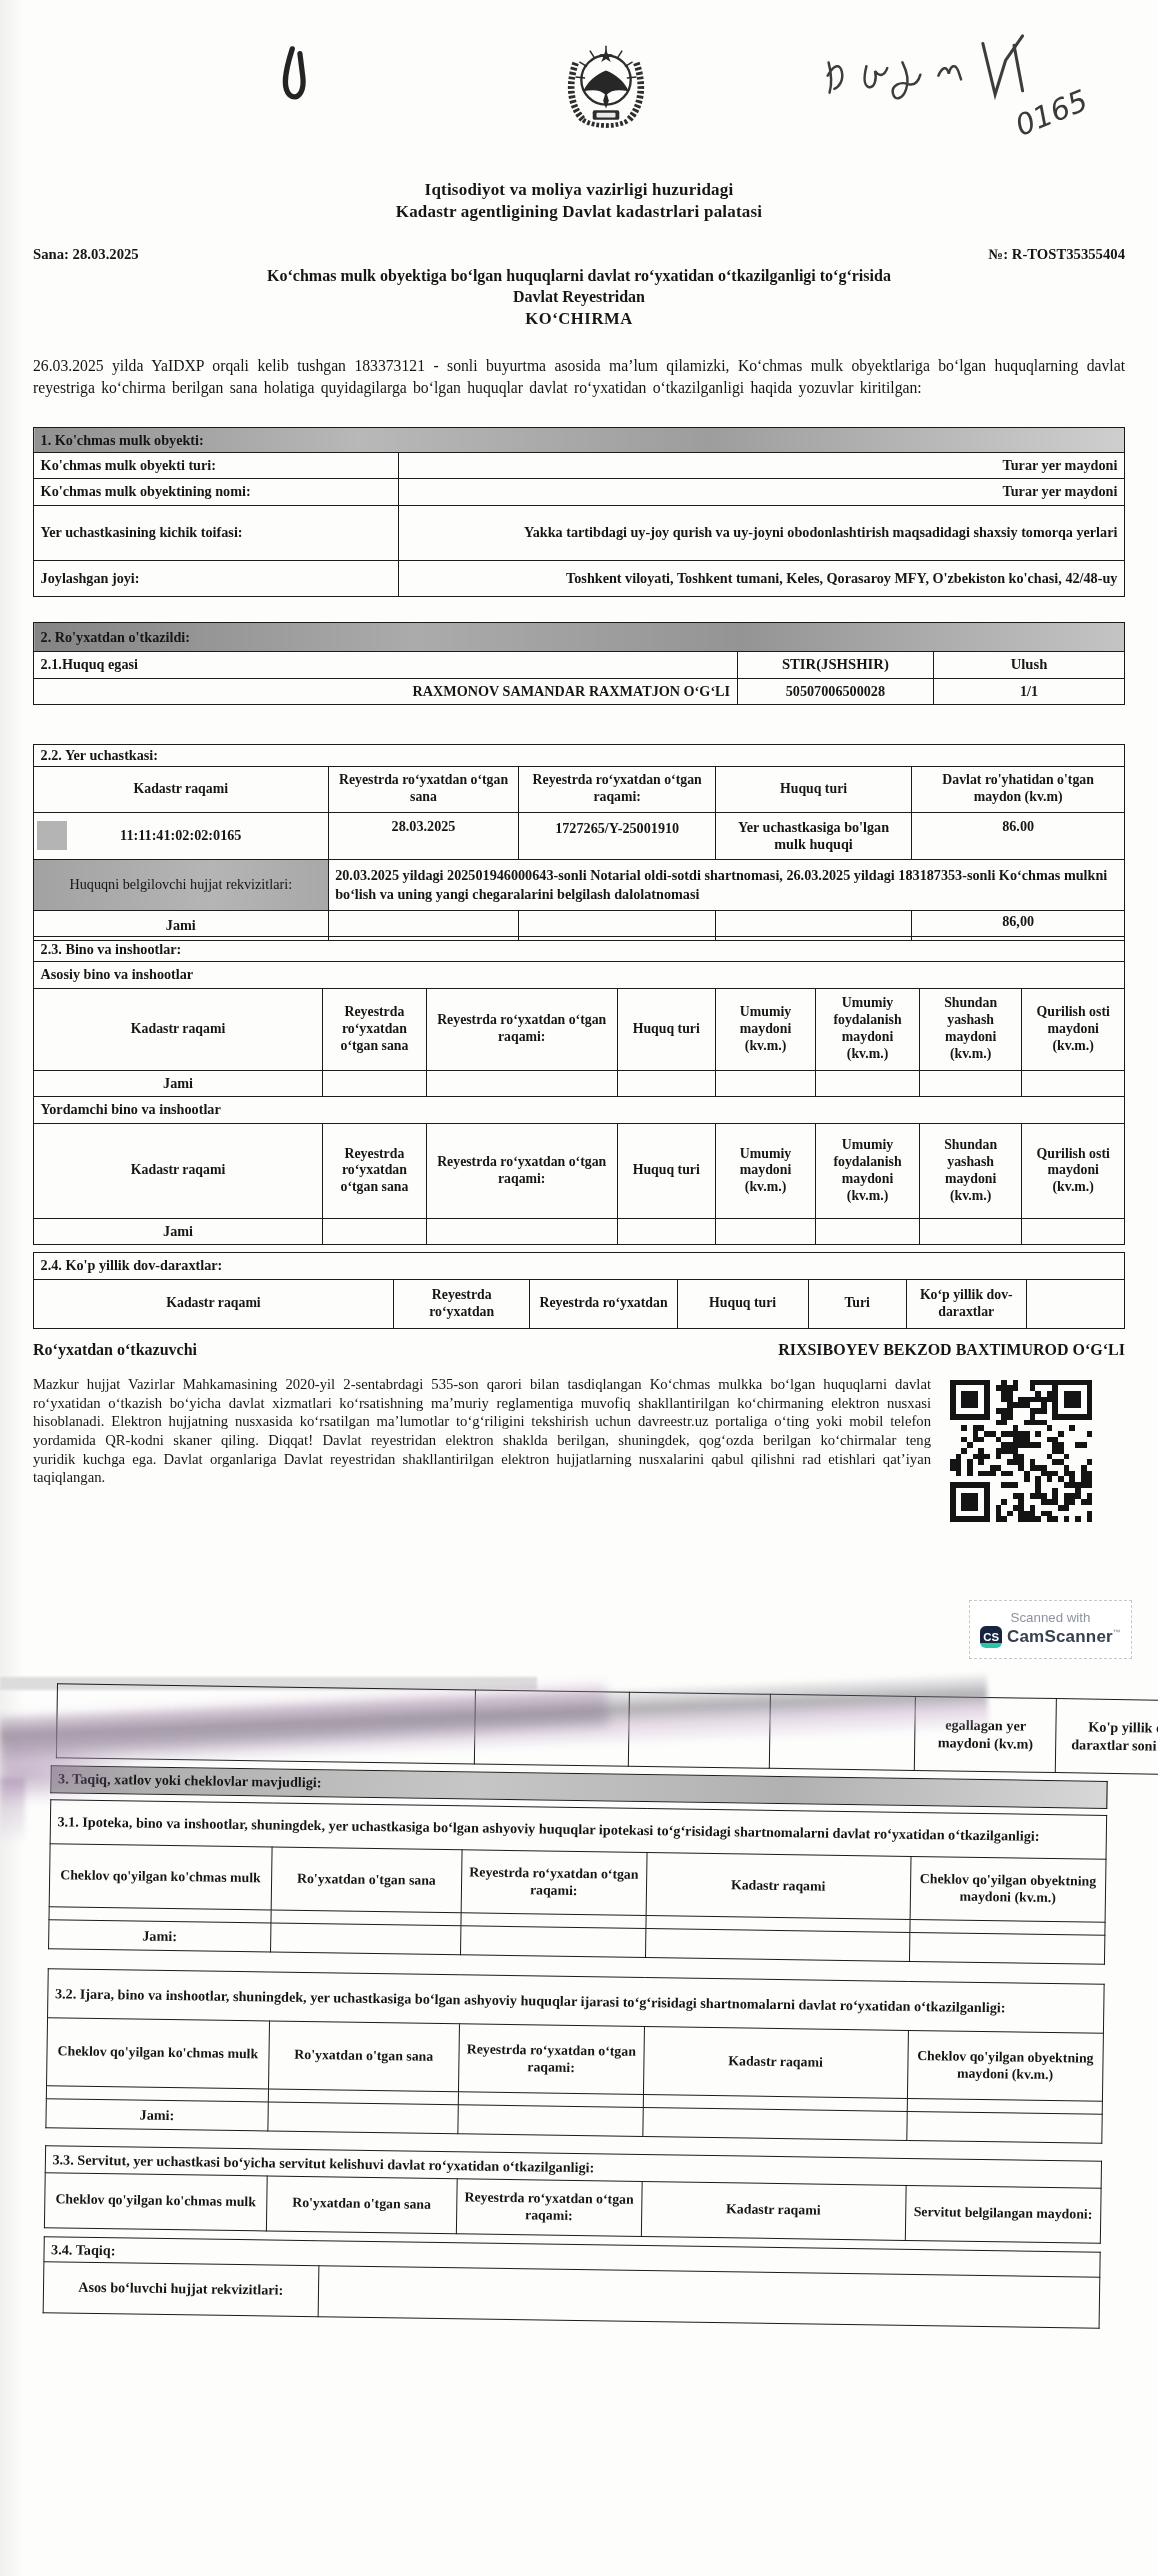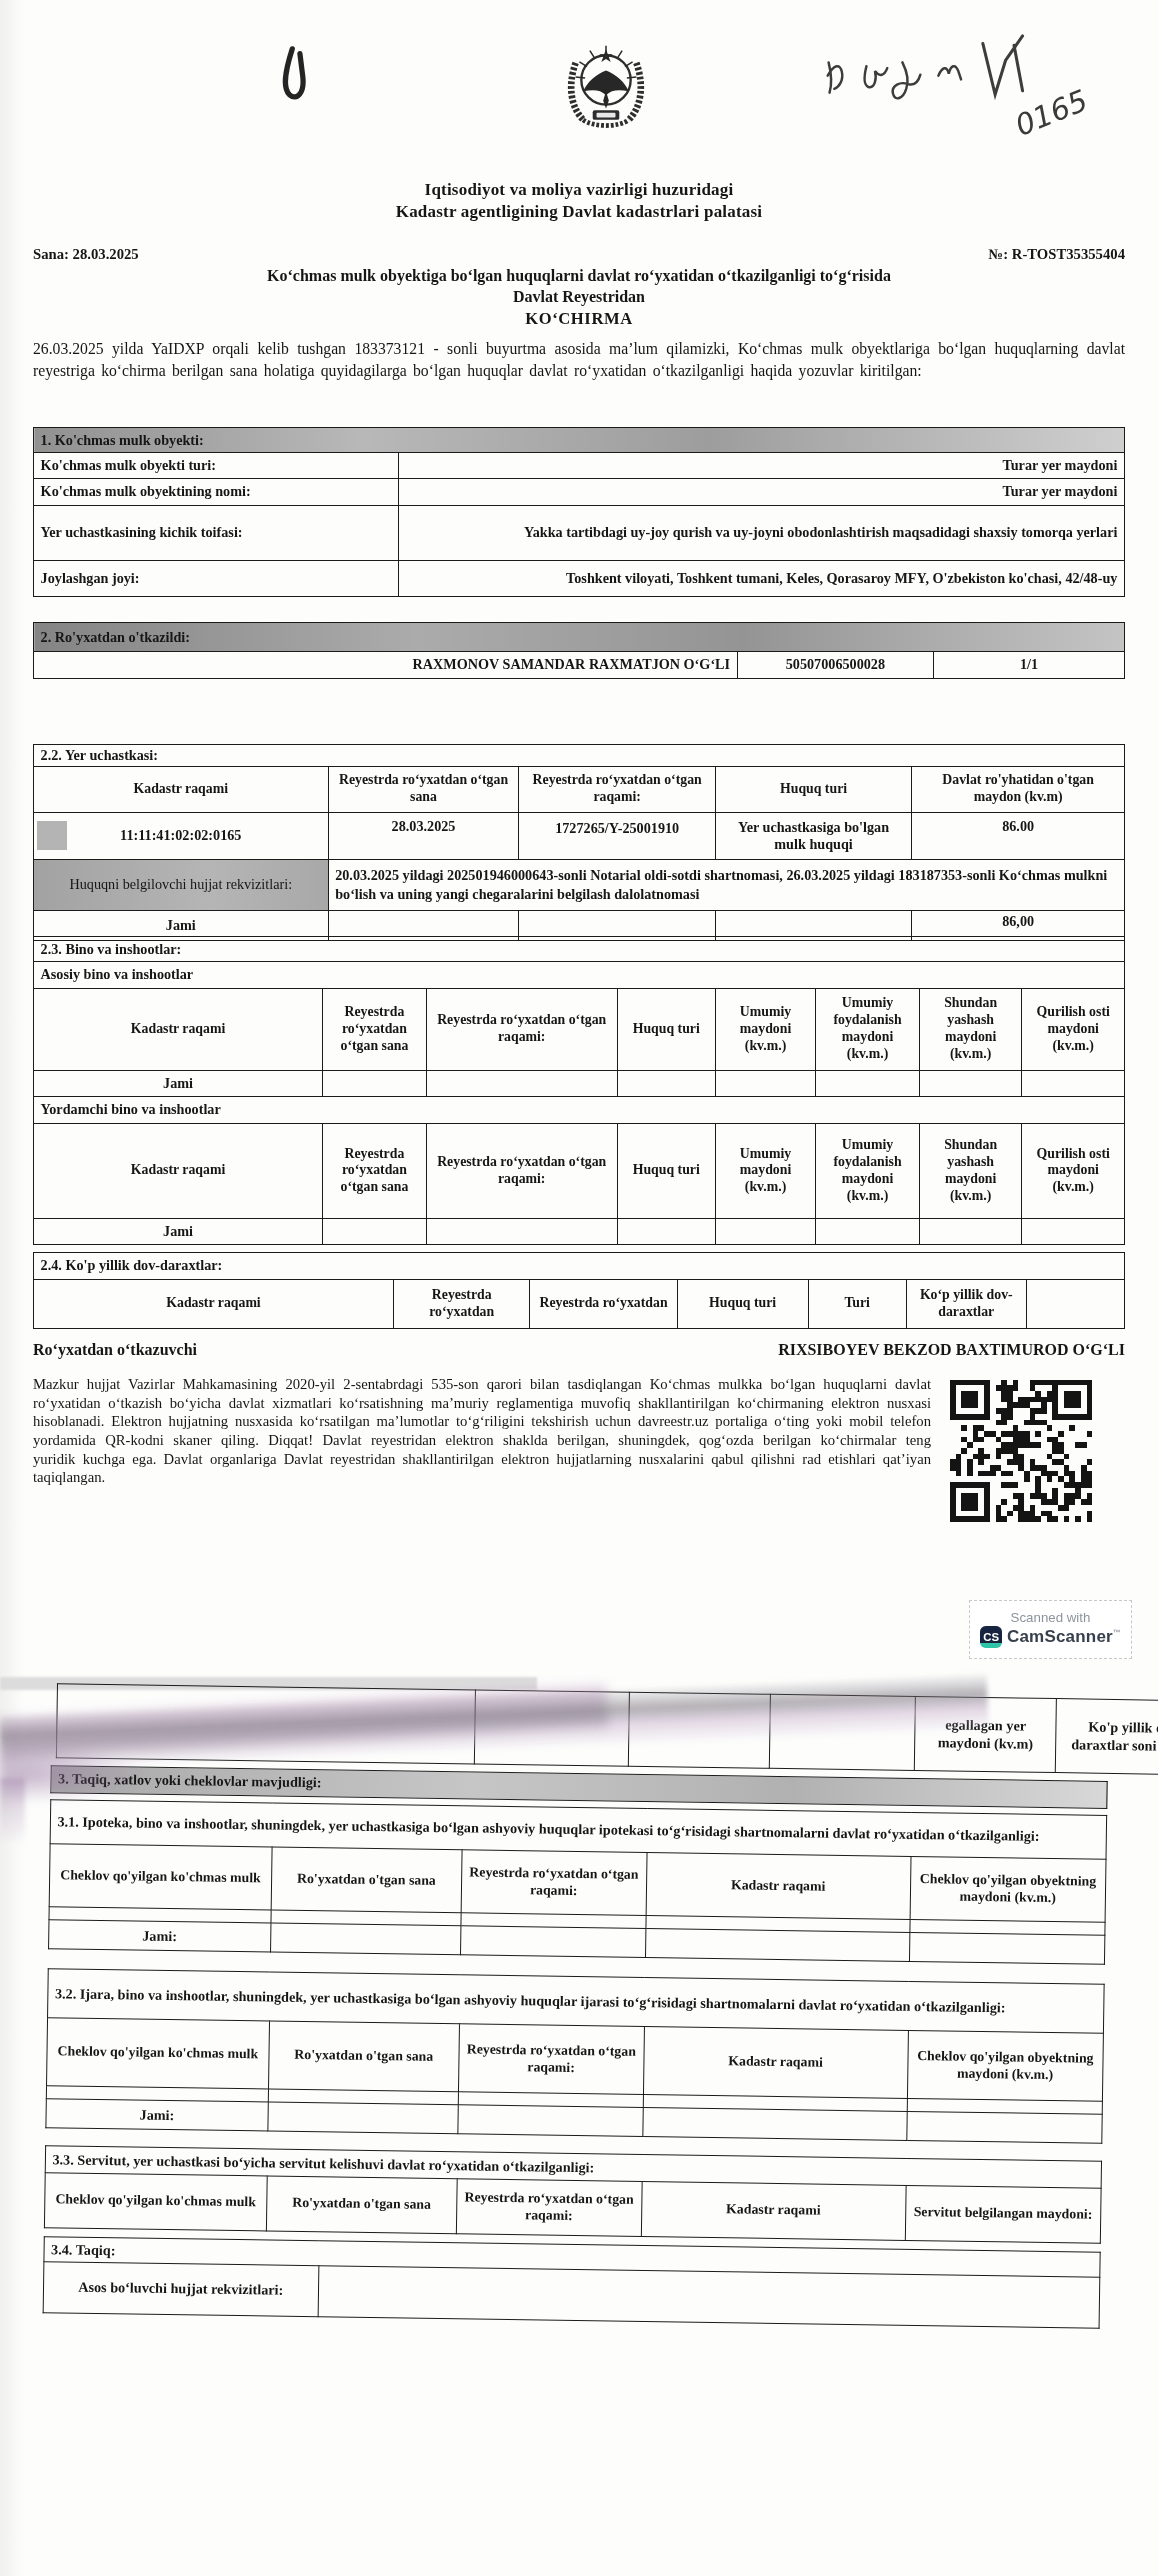--- a/index.html
+++ b/index.html
@@ -11,21 +11,21 @@
   }
   body::before{ content:""; position:absolute; left:0; top:0; bottom:0; width:25px;
     background:linear-gradient(90deg, rgba(0,0,0,0.05), rgba(0,0,0,0)); pointer-events:none; }
   .abs { position:absolute; left:33px; width:1092px; }
 
   
   .org-line { font-size:17px; font-weight:bold; text-align:center; line-height:1.28; letter-spacing:0.2px; }
   .meta-row { display:flex; justify-content:space-between; font-size:14.7px; font-weight:bold; }
   .title-line { font-size:16px; font-weight:bold; text-align:center; line-height:1.3; }
   .title-main { font-size:16.6px; letter-spacing:0.6px; }
-  .intro { font-size:15.7px; line-height:1.42; text-align:justify; word-spacing:2.4px; }
+  .intro { font-size:15.7px; line-height:1.42; text-align:justify; word-spacing:2.4px;margin-top:17px; }
 
   
   table.t { border-collapse:collapse; width:100%; table-layout:fixed; }
   table.t td, table.t th { border:1.9px solid #1b1b1b; padding:1.9px 6.6px; font-size:14.2px; vertical-align:middle; word-wrap:break-word; }
   table.t th { font-weight:bold; text-align:center; font-size:13.8px; line-height:1.22; }
   .lbl { font-weight:bold; text-align:left; font-size:14.7px; }
   .val { font-weight:bold; text-align:right; font-size:14.7px; }
   .cval { font-weight:bold; text-align:center; font-size:14.7px; }
   td.band1 { background:linear-gradient(90deg,#919191,#b8b8b8 30%,#9d9d9d 62%,#cfcfcf); font-weight:bold; font-size:14.7px; }
   td.band2 { background:linear-gradient(90deg,#848484,#ababab 35%,#949494 65%,#c4c4c4); font-weight:bold; font-size:14.7px; }
@@ -176,20 +176,25 @@
     <colgroup>
         <col style="width:64.5%">
         <col style="width:18%">
         <col style="width:17.5%">
       </colgroup>
     <tbody>
         <tr class="h24">
           <td class="band2" colspan="3">2. Ro'yxatdan o'tkazildi:</td>
         </tr>
     <tr class="h28">
+      <td class="lbl">2.1.Huquq egasi</td>
+      <th style="font-size:14.7px">STIR(JSHSHIR)</th>
+      <th style="font-size:14.7px">Ulush</th>
+        </tr>
+    <tr class="h28">
       <td class="val">RAXMONOV SAMANDAR RAXMATJON O‘G‘LI</td>
       <td class="cval">50507006500028</td>
       <td class="cval">1/1</td>
         </tr>
   </tbody>
     </table>
 </div>
 
 <div class="abs" style="top:744px">
   <table class="t">

